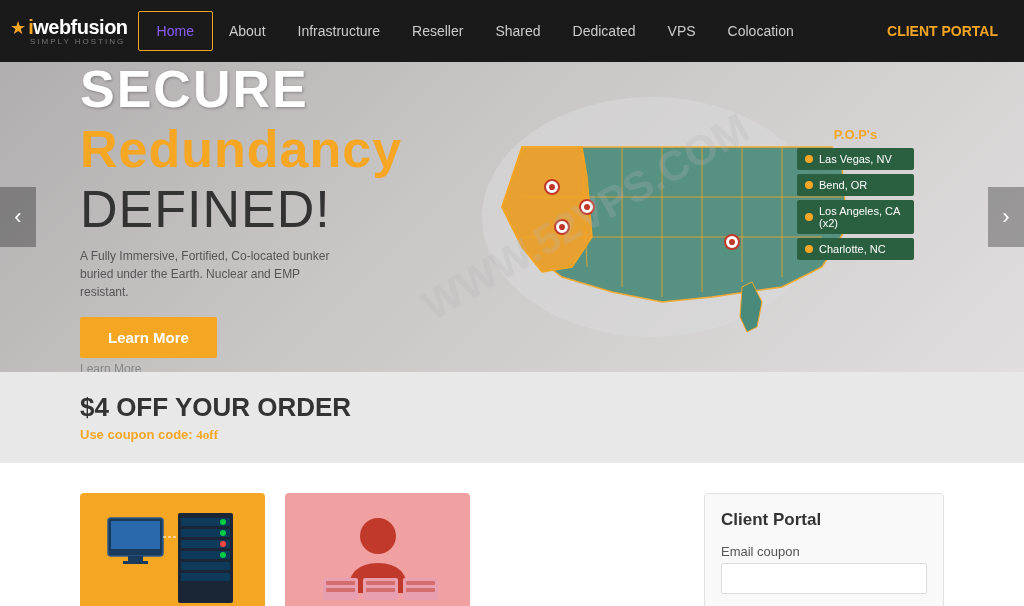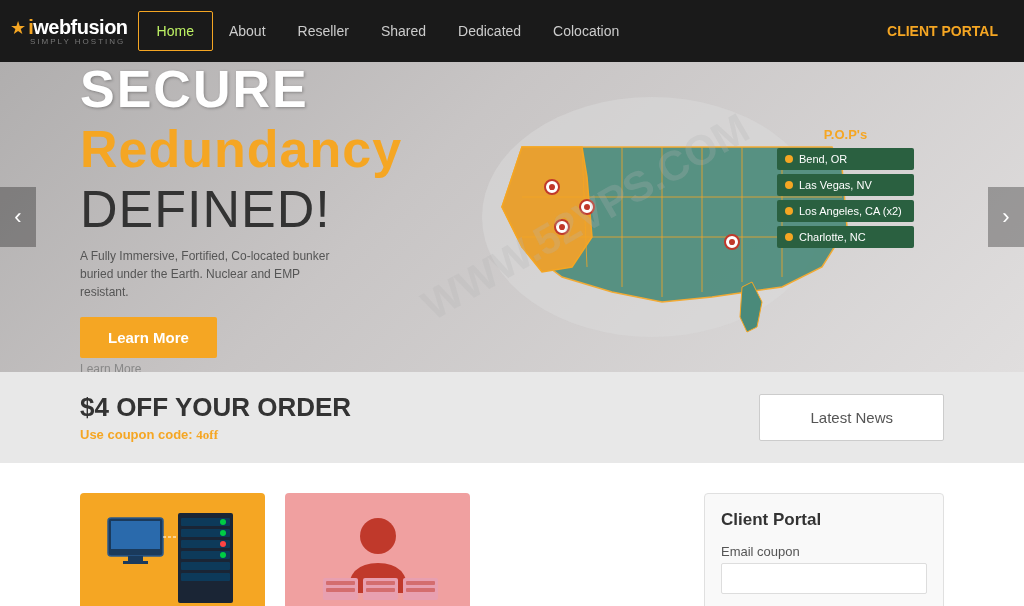--- a/index.html
+++ b/index.html
@@ -27,21 +27,21 @@
       color: #ccc;
       text-decoration: none;
       padding: 0 16px;
       font-size: 14px;
       height: 46px;
       display: flex;
       align-items: center;
       cursor: pointer;
     }
     .nav-item.active {
-      color: #bef264;
+      color: #8b5cf6;
       border: 1px solid #f5a623;
       height: 40px;
       padding: 16px 18px;
       border-radius: 2px;
     }
     .nav-item.client-portal {
       color: #f5a623;
       font-weight: bold;
       margin-left: auto;
     }
@@ -130,21 +130,21 @@
     }
     .map-svg {
       width: 100%;
       height: 100%;
     }
     
     .pops-panel {
       position: absolute;
       right: 10px;
       top: 40px;
-      width: 137px;
+      width: 117px;
     }
     .pops-title {
       color: #f5a623;
       font-size: 13px;
       font-weight: bold;
       text-align: center;
       margin-bottom: 6px;
     }
     .pop-item {
       background: #2a6040;
@@ -307,23 +307,25 @@
       <div style="display:flex;align-items:center;gap:2px;">
         <span style="color:#f5a623;font-size:18px;">★</span>
         <span style="color:white;font-size:20px;font-weight:900;letter-spacing:-0.5px;"><span style="color:#f5a623;">i</span>webfusion</span>
       </div>
       <span style="color:#777;font-size:8px;letter-spacing:2px;margin-top:-2px;margin-left:20px;">SIMPLY HOSTING</span>
     </div>
   </div>
   <div class="nav-items">
     <a class="nav-item active">Home</a>
     <a class="nav-item">About</a>
+    <a class="nav-item">Infrastructure</a>
     <a class="nav-item">Reseller</a>
     <a class="nav-item">Shared</a>
     <a class="nav-item">Dedicated</a>
+    <a class="nav-item">VPS</a>
     <a class="nav-item">Colocation</a>
     <a class="nav-item client-portal">CLIENT PORTAL</a>
   </div>
 </nav>
 
 <section class="hero">
   <div class="hero-bg"></div>
 
   <button class="slider-arrow left">‹</button>
   <button class="slider-arrow right">›</button>
@@ -375,25 +377,25 @@
           <text x="100" y="143" text-anchor="middle" font-size="8" fill="#c0392b" font-weight="bold">1</text>
           <text x="125" y="123" text-anchor="middle" font-size="8" fill="#c0392b" font-weight="bold">4</text>
           <text x="270" y="158" text-anchor="middle" font-size="8" fill="#c0392b" font-weight="bold">5</text>
         </svg>
       </div>
 
       <div class="pops-panel">
         <div class="pops-title">P.O.P's</div>
         <div class="pop-item">
           <div class="pop-dot"></div>
-          <span>Bend, OR</span>
+          <span>Las Vegas, NV</span>
         </div>
         <div class="pop-item">
           <div class="pop-dot"></div>
-          <span>Las Vegas, NV</span>
+          <span>Bend, OR</span>
         </div>
         <div class="pop-item">
           <div class="pop-dot"></div>
           <span>Los Angeles, CA (x2)</span>
         </div>
         <div class="pop-item">
           <div class="pop-dot"></div>
           <span>Charlotte, NC</span>
         </div>
       </div>
@@ -402,21 +404,20 @@
 </section>
 
 <div class="promo-bar">
   <div class="promo-text">
     <h2>$4 OFF YOUR ORDER</h2>
     <p>
       <span>Use coupon code:</span>
       <span style="color:#f5a623;font-weight:bold;font-family:Liberation Serif, serif;">4off</span>
     </p>
   </div>
-  <button class="latest-news-btn">Latest News</button>
 </div>
 
 <div class="main-content">
 
   <div class="hosting-cards">
 
     <div class="hosting-card">
       <div class="card-image yellow">
         <svg width="140" height="100" viewBox="0 0 140 100">
 

